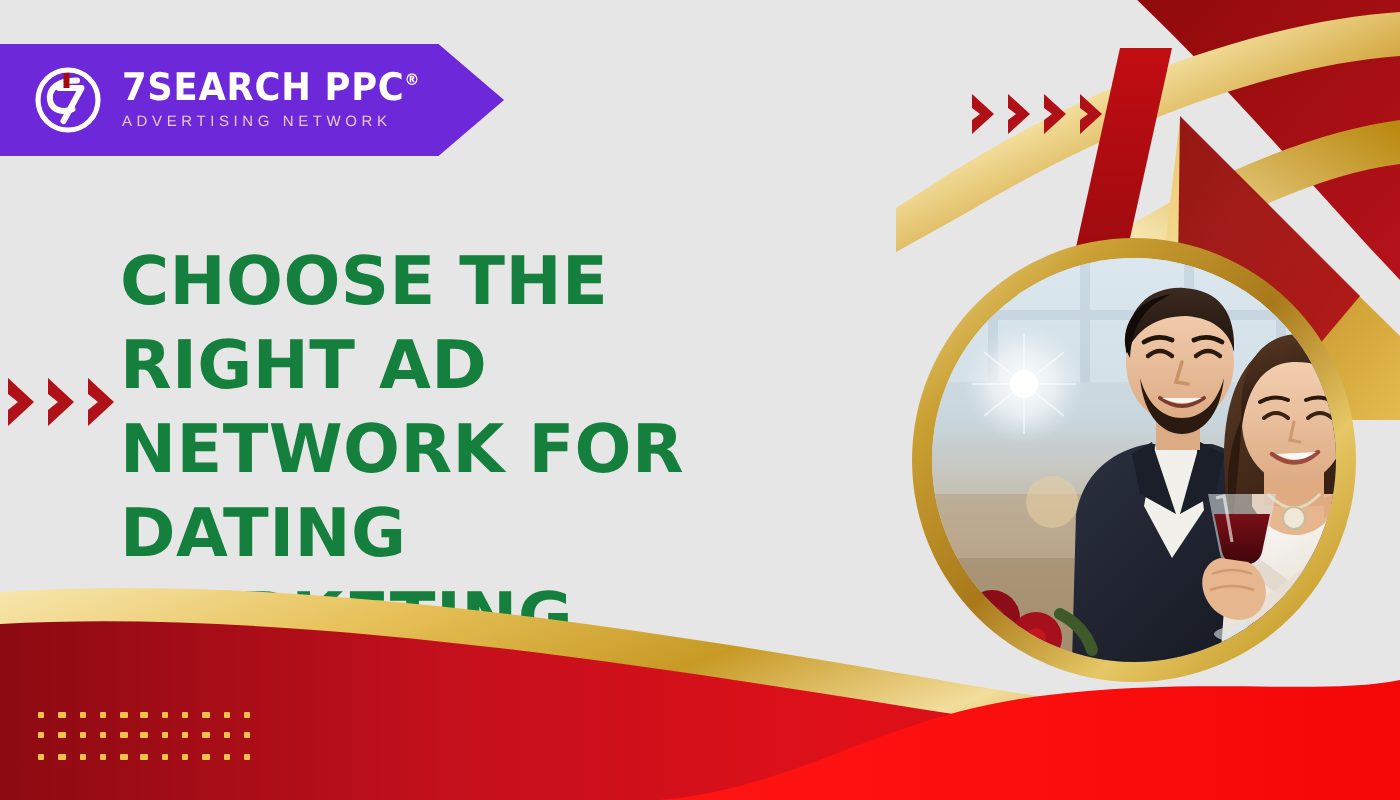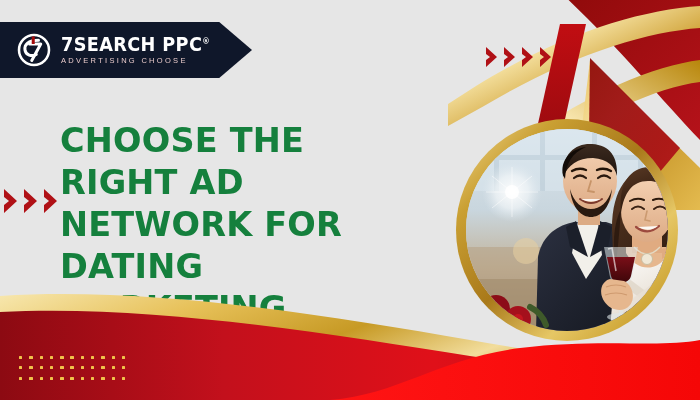--- a/index.html
+++ b/index.html
@@ -29,21 +29,21 @@
     pointer-events: none;
   }
 
   
   .logo-pennant {
     position: absolute;
     left: 0;
     top: 22px;
     width: 252px;
     height: 56px;
-    background: #0f172a;
+    background: #6d28d9;
     -webkit-clip-path: polygon(0 0, 87% 0, 100% 50%, 87% 100%, 0 100%);
     clip-path: polygon(0 0, 87% 0, 100% 50%, 87% 100%, 0 100%);
     display: flex;
     align-items: center;
     padding-left: 16px;
     box-sizing: border-box;
   }
   .logo-mark {
     width: 36px;
     height: 36px;
@@ -215,21 +215,21 @@
     <svg class="logo-mark" viewBox="0 0 48 48">
       <circle cx="24" cy="24" r="20" fill="none" stroke="#ffffff" stroke-width="3.4"></circle>
       <path d="M30 11 C16 11 11 17 12 24 C13 31 21 33 27 30" fill="none" stroke="#ffffff" stroke-width="4" stroke-linecap="round"></path>
       <path d="M18 16 L33 16 L21 38" fill="none" stroke="#ffffff" stroke-width="4" stroke-linecap="round" stroke-linejoin="round"></path>
       <rect x="21" y="6" width="4" height="10" fill="#a50a0a"></rect>
     </svg>
     <div class="logo-text-wrap">
       <div class="logo-name">
         <span>7SEARCH PPC</span><span class="logo-reg">®</span>
       </div>
-      <div class="logo-tagline">ADVERTISING CHOOSE</div>
+      <div class="logo-tagline">ADVERTISING NETWORK</div>
     </div>
   </div>
 
   <div class="chev-cluster chev-top">
     <svg class="chev" width="16" height="22" viewBox="0 0 16 22">
       <path d="M2 1 L13 11 L2 21 L2 14 L6 11 L2 8 Z" fill="#b01116"></path>
     </svg>
     <svg class="chev" width="16" height="22" viewBox="0 0 16 22">
       <path d="M2 1 L13 11 L2 21 L2 14 L6 11 L2 8 Z" fill="#b01116"></path>
     </svg>

